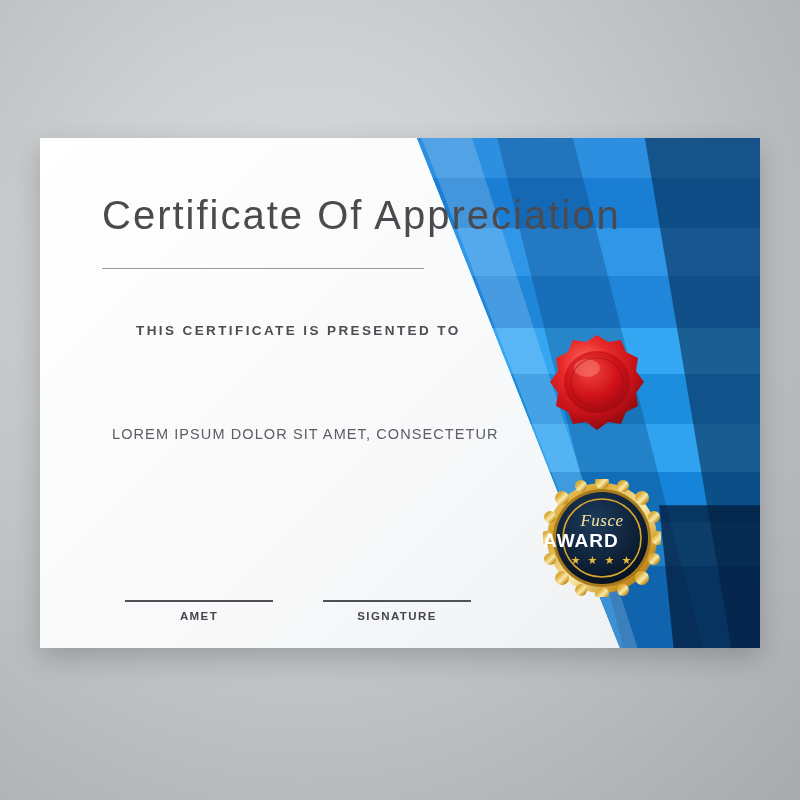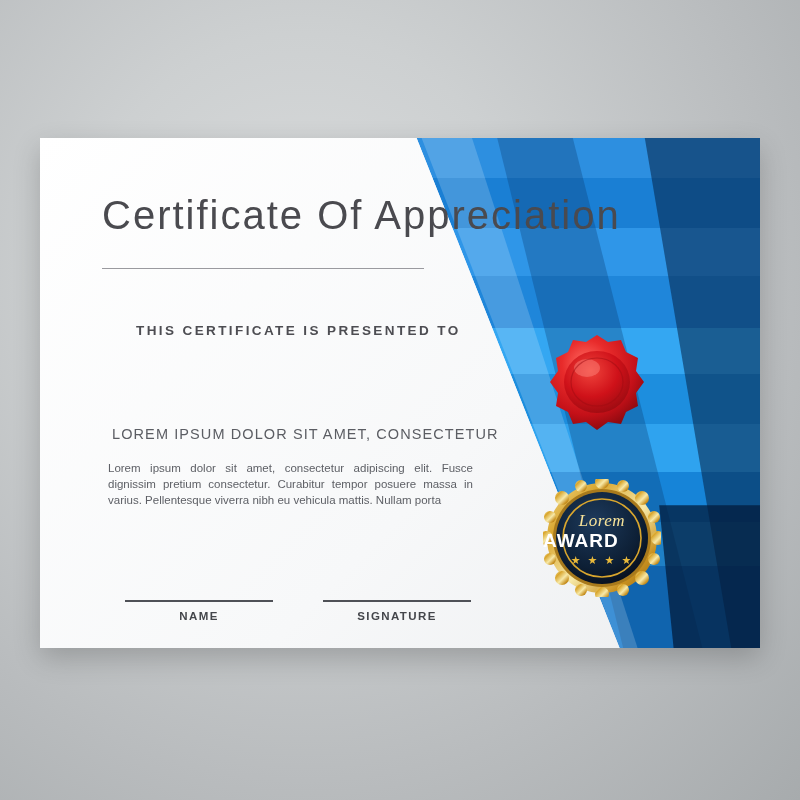--- a/index.html
+++ b/index.html
@@ -255,26 +255,25 @@
 
       <div class="cert-title">Certificate Of Appreciation</div>
 
       <div class="title-rule"></div>
 
       <div class="presented-to">THIS CERTIFICATE IS PRESENTED TO</div>
 
 
       <div class="subtitle">LOREM IPSUM DOLOR SIT AMET, CONSECTETUR</div>
 
-      <div class="body-text">Lorem ipsum dolor sit amet, consectetur adipiscing elit. Fusce dignissim pretium consectetur. Curabitur tempor posuere massa in varius. Pellentesque viverra nibh eu vehicula mattis. Nullam porta</div>
 
       <div class="sig-line left"></div>
       <div class="sig-line right"></div>
 
-      <div class="sig-label left">NAME</div>
+      <div class="sig-label left">AMET</div>
 
       <div class="sig-label right">SIGNATURE</div>
     </div>
 
     <div class="wax-seal">
       <svg width="104" height="104" viewBox="0 0 104 104">
         <defs>
           <radialGradient id="waxGrad" cx="38%" cy="30%" r="72%">
             <stop offset="0%" stop-color="#ff6b62"></stop>
             <stop offset="35%" stop-color="#e82b2b"></stop>
@@ -328,19 +327,19 @@
             <circle cx="7" cy="38" r="6"></circle>
               <circle cx="7" cy="80" r="6"></circle>
             <circle cx="111" cy="38" r="6"></circle>
               <circle cx="111" cy="80" r="6"></circle>
           </g>
           <circle cx="59" cy="59" r="49" fill="#a87a1c"></circle>
           <circle cx="59" cy="59" r="46" fill="url(#navyGrad)"></circle>
           <circle cx="59" cy="59" r="39" fill="none" stroke="#d9a62e" stroke-width="1.6"></circle>
         </g>
       </svg>
-      <div class="badge-text-best">Lorem</div>
+      <div class="badge-text-best">Fusce</div>
       <div class="badge-text-award">AWARD</div>
       <div class="badge-stars">★ ★ ★ ★</div>
     </div>
 
   </div>
 </div>
 
 </body></html>

